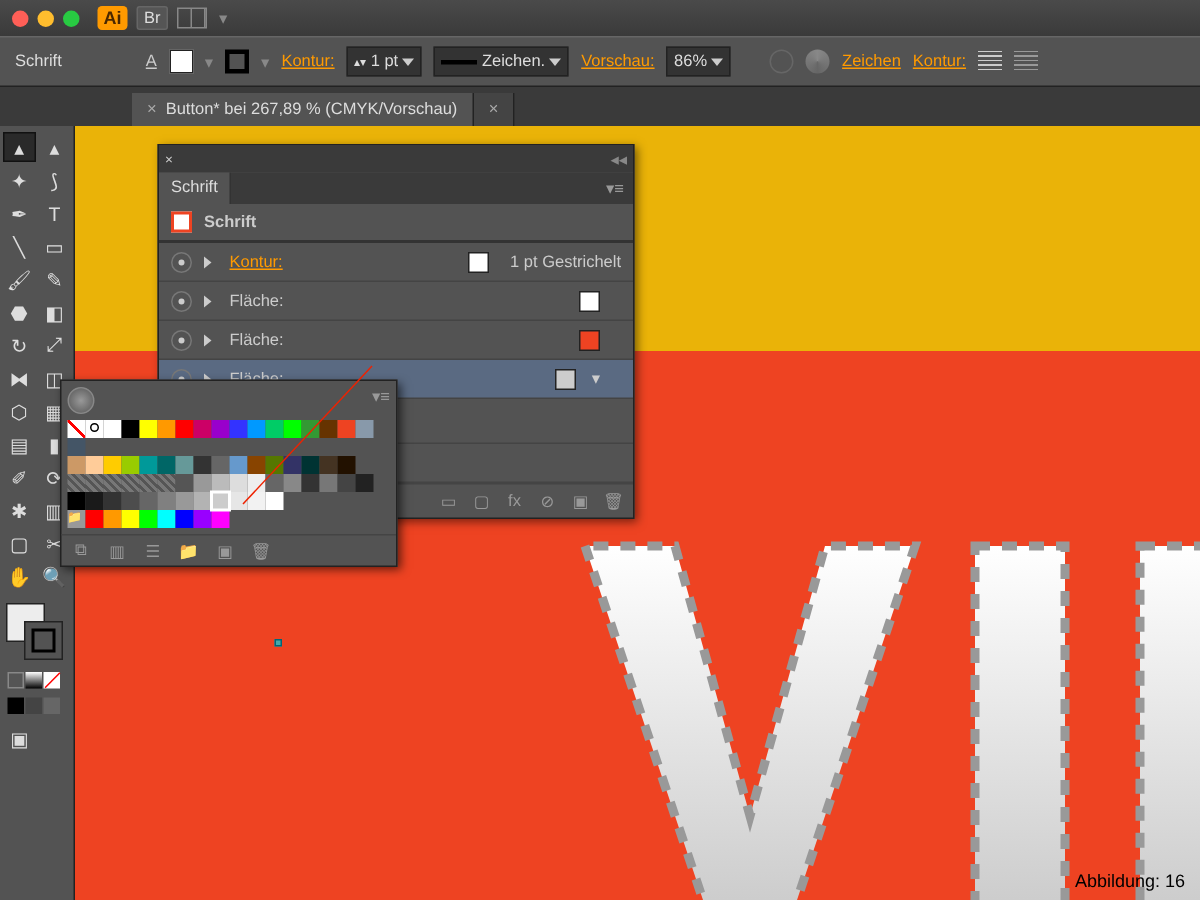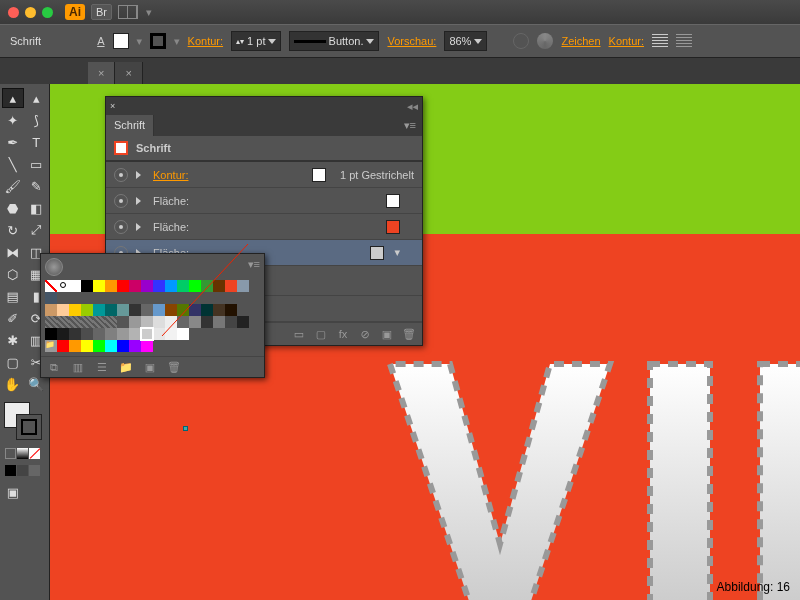--- a/index.html
+++ b/index.html
@@ -23,21 +23,21 @@
 .main{position:absolute;left:0;right:0;top:84px;bottom:0;display:flex}
 .toolcol{width:50px;background:#535353;border-right:1px solid #222;padding:4px 2px;display:flex;flex-direction:column;gap:2px}
 .toolrow{display:flex;gap:2px}
 .tool{width:22px;height:20px;display:flex;align-items:center;justify-content:center;color:#ddd;cursor:pointer;font-size:13px}
 .tool.sel-t{background:#2a2a2a;border:1px solid #111}
 .fillstroke{position:relative;width:44px;height:40px;margin-top:6px;margin-left:2px}
 .fsbox{position:absolute;width:26px;height:26px;border:1px solid #222}
 .fsbox.fill{background:#ededed;top:0;left:0}
 .fsbox.stroke{background:#535353;top:12px;left:12px}
 .fsbox.stroke::after{content:"";position:absolute;inset:4px;border:2px solid #000;background:#535353}
-.canvas{flex:1;background:#84cc16;position:relative;overflow:hidden}
+.canvas{flex:1;background:#eab308;position:relative;overflow:hidden}
 .redband{position:absolute;left:0;right:0;top:150px;bottom:0;background:#ee4322}
 .letter{fill:url(#lg);stroke:#999;stroke-width:6;stroke-dasharray:10 8}
 .panel{position:absolute;background:#535353;border:1px solid #222;box-shadow:2px 2px 6px rgba(0,0,0,.5)}
 .appear{left:105px;top:96px;width:318px}
 .phdr{background:#3a3a3a;display:flex;align-items:center;height:18px;padding:0 4px}
 .phdr .cl{color:#ccc;cursor:pointer;font-size:9px}
 .ptabs{display:flex;background:#3a3a3a}
 .ptab{padding:4px 8px;background:#535353;color:#ddd;border-right:1px solid #333}
 .prow{display:flex;align-items:center;padding:4px 8px;gap:8px;border-bottom:1px solid #444;height:26px}
 .prow.sel-r{background:#5a6a82}
@@ -84,40 +84,41 @@
   <div class="sw" style="background:#535353;border:3px solid #000;width:16px;height:16px"></div>
   <span style="color:#888">▾</span>
   <span class="optlink">Kontur:</span>
   <div class="sel">
       <span style="font-size:8px">▴▾</span>
       <span>1 pt</span>
       <div class="arrd"></div>
     </div>
   <div class="sel" style="width:90px">
       <div class="strokeprev"></div>
-      <span>Button.</span>
+      <span>Zeichen.</span>
       <div class="arrd"></div>
     </div>
   <span class="optlink">Vorschau:</span>
   <div class="sel">
       <span>86%</span>
       <div class="arrd"></div>
     </div>
   <span style="flex:0 0 10px"></span>
   <div style="width:16px;height:16px;border:1px solid #666;border-radius:50%"></div>
   <div style="width:16px;height:16px;border-radius:50%;background:conic-gradient(#888,#666,#888)"></div>
   <span class="optlink">Zeichen</span>
   <span class="optlink">Kontur:</span>
   <div style="width:16px;height:14px;background:repeating-linear-gradient(#ccc 0 1px,transparent 1px 3px)"></div>
   <div style="width:16px;height:14px;background:repeating-linear-gradient(#999 0 1px,transparent 1px 3px)"></div>
 </div>
 
 <div class="tabbar">
   <div class="tab">
       <span class="cl">×</span>
+      <span>Button* bei 267,89 % (CMYK/Vorschau)</span>
     </div>
   <div class="tab" style="background:#444">
       <span class="cl">×</span>
     </div>
 </div>
 
 <div class="main">
   <div class="toolcol">
     <div class="toolrow">
         <div class="tool sel-t">▴</div>

